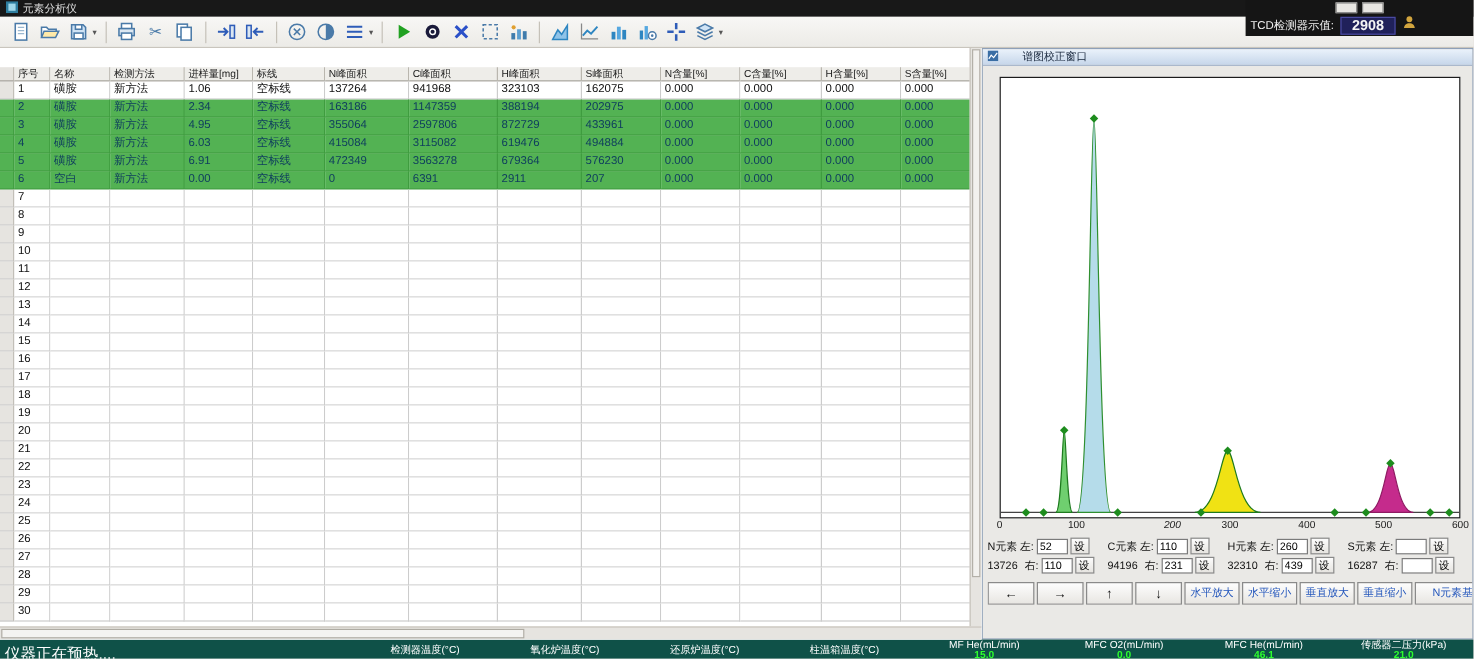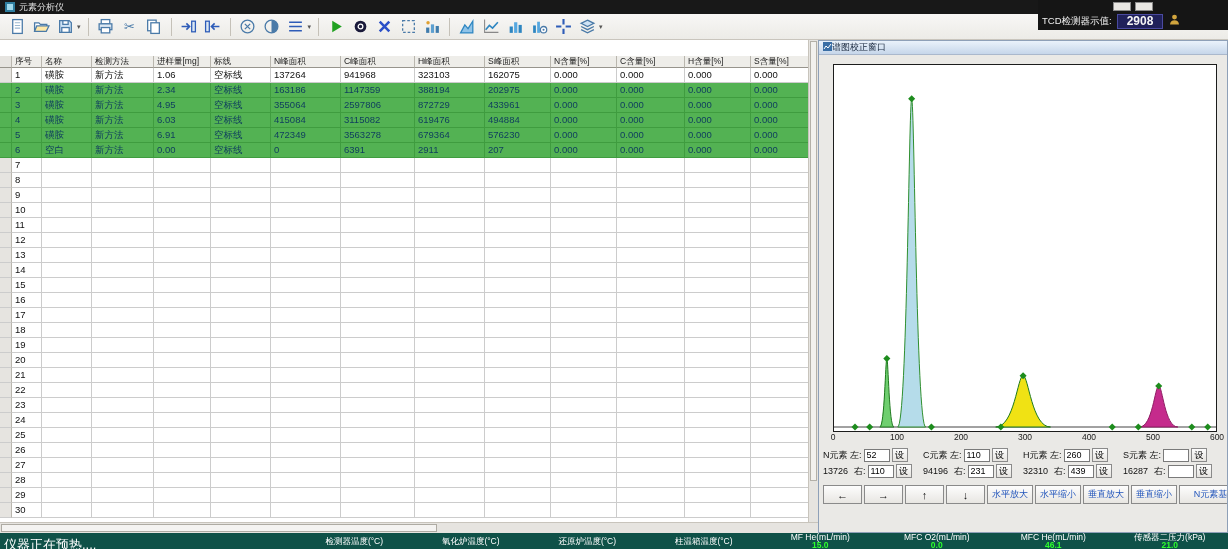--- a/index.html
+++ b/index.html
@@ -38,21 +38,21 @@
   .hdr .cell{background:#eeede9;border-right:1px solid #b9b6ae;border-bottom:1px solid #97948c;font-size:8.5px;line-height:11px;color:#222;}
   .cell.gut{background:#e6e4e0;border-right:1px solid #b9b6ae;}
   .row.hl .cell{background:var(--hl,#53b253);color:#0e3c5e;border-right-color:#3f9c3f;border-bottom-color:#3f9c3f;}
   .vscroll{position:absolute;top:0;right:0;width:10px;bottom:11px;background:#e6e4e0;border-left:1px solid #c8c4bc;}
   .vthumb{position:absolute;left:1px;right:1px;top:1px;height:440px;background:#f2f1ee;border:1px solid #b3b0a8;}
   .hscroll{position:absolute;left:0;right:0;bottom:0;height:11px;background:#e6e4e0;border-top:1px solid #c8c4bc;}
   .hthumb{position:absolute;left:1px;top:1px;height:8px;width:436px;background:#f4f3f1;border:1px solid #aeaba3;}
 
   
   .panel{flex:1;background:#eae9e6;border:1px solid #8ea0b8;display:flex;flex-direction:column;overflow:hidden;}
-  .panel-title{height:14px;background:linear-gradient(#eaf2fb,#c6d6ea);border-bottom:1px solid #aab8cc;display:flex;align-items:center;gap:0;padding:0 4px;font-size:9px;color:#15243a;flex:none;}
+  .panel-title{height:14px;background:linear-gradient(#eaf2fb,#c6d6ea);border-bottom:1px solid #aab8cc;display:flex;align-items:center;gap:20px;padding:0 4px;font-size:9px;color:#15243a;flex:none;}
   .chart-outer{margin:9px 10px 0 14px;flex:none;}
   .chart-box{width:384px;height:368px;background:#fff;border:1px solid #1c1c1c;position:relative;}
   .chart-box svg{position:absolute;left:0;top:0;width:382px;height:366px;}
   .xaxis{position:relative;height:11px;margin-left:14px;width:384px;font-size:8.5px;color:#1a1a1a;flex:none;}
   .xaxis span{position:absolute;transform:translateX(-50%);top:0;}
   .elem-controls{display:flex;margin:4px 0 0 4px;flex:none;overflow:hidden;}
   .egroup{width:100px;flex:none;}
   .erow{display:flex;align-items:center;gap:2px;height:16px;font-size:9px;color:#111;white-space:nowrap;}
   .einp{width:26px;height:13px;border:1px solid #7a7a7a;font-size:9px;padding:0 2px;background:#fff;}
   .setbtn{width:16px;height:14px;font-size:9px;line-height:11px;border:1px solid #8a8a8a;background:linear-gradient(#fcfcfc,#e6e4e0);padding:0;}
@@ -776,21 +776,21 @@
               <rect x="-2.5" y="-2.5" width="5" height="5" fill="#1d8c1d" transform="translate(52.843333333333334 293.6) rotate(45)"></rect>
               <rect x="-2.5" y="-2.5" width="5" height="5" fill="#1d8c1d" transform="translate(77.67333333333333 33.68000000000001) rotate(45)"></rect>
               <rect x="-2.5" y="-2.5" width="5" height="5" fill="#1d8c1d" transform="translate(189.09 310.7) rotate(45)"></rect>
               <rect x="-2.5" y="-2.5" width="5" height="5" fill="#1d8c1d" transform="translate(324.7 320.96) rotate(45)"></rect>
             </svg>
         </div>
       </div>
       <div class="xaxis">
           <span style="left: 0px;">0</span>
           <span style="left: 64px;">100</span>
-          <span style="left: 128px;">200</span>
+          <span style="left: 144px; font-style: italic;">200</span>
           <span style="left: 192px;">300</span>
           <span style="left: 256px;">400</span>
           <span style="left: 320px;">500</span>
           <span style="left: 384px;">600</span>
         </div>
       <div class="elem-controls">
           <div class="egroup">
             <div class="erow">
               <span class="elab">N元素 左:</span>
               <input class="einp" value="52" style="">

